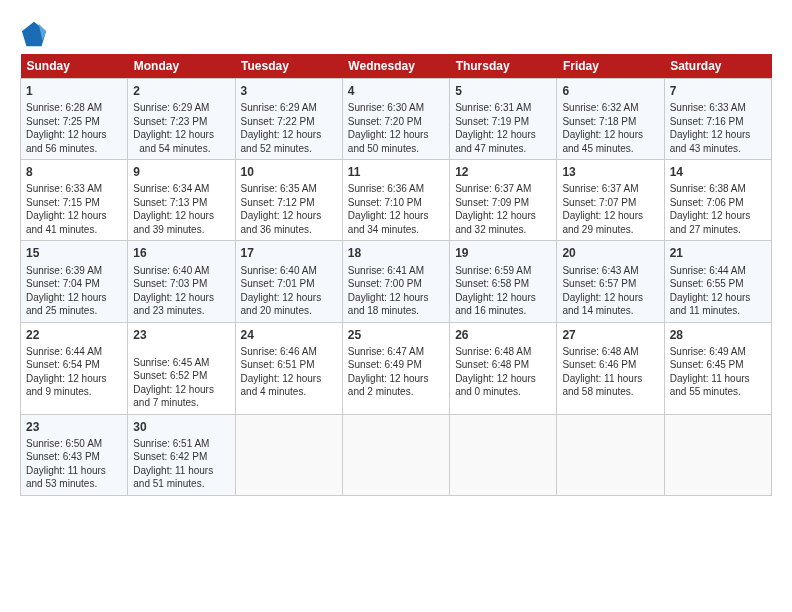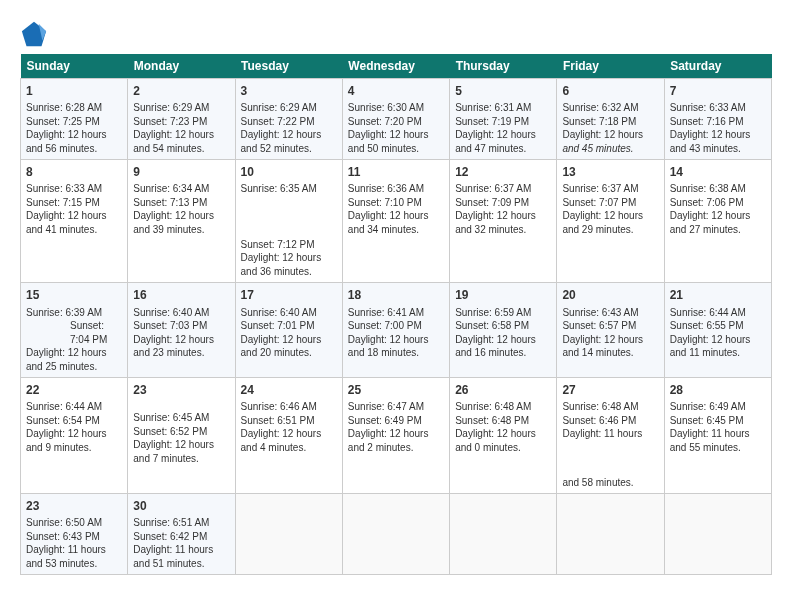--- a/index.html
+++ b/index.html
@@ -43,21 +43,21 @@
       font-size: 14px;
       color: #555;
       margin-top: 2px;
     }
     table {
       width: 100%;
       border-collapse: collapse;
       font-size: 10px;
     }
     thead th {
-      background-color: #0f766e;
+      background-color: #b91c1c;
       color: #fff;
       padding: 5px 6px;
       text-align: left;
       font-size: 12px;
       font-weight: bold;
     }
     tbody td {
       border: 1px solid #ccc;
       vertical-align: top;
       padding: 4px 5px;
@@ -125,21 +125,21 @@
             <span style="display: block;">Sunrise: 6:28 AM</span>
             <span style="display: block;">Sunset: 7:25 PM</span>
             <span style="display: block;">Daylight: 12 hours</span>
             <span style="display: block;">and 56 minutes.</span>
           </td>
           <td>
             <span class="day-num">2</span>
             <span style="display: block;">Sunrise: 6:29 AM</span>
             <span style="display: block;">Sunset: 7:23 PM</span>
             <span style="display: block;">Daylight: 12 hours</span>
-            <span style="display: block;">and 54 minutes.</span>
+            <span style="display: block; margin-left: 6px;">and 54 minutes.</span>
           </td>
           <td>
             <span class="day-num">3</span>
             <span style="display: block;">Sunrise: 6:29 AM</span>
             <span style="display: block;">Sunset: 7:22 PM</span>
             <span style="display: block;">Daylight: 12 hours</span>
             <span style="display: block;">and 52 minutes.</span>
           </td>
           <td>
             <span class="day-num">4</span>
@@ -153,21 +153,21 @@
             <span style="display: block;">Sunrise: 6:31 AM</span>
             <span style="display: block;">Sunset: 7:19 PM</span>
             <span style="display: block;">Daylight: 12 hours</span>
             <span style="display: block;">and 47 minutes.</span>
           </td>
           <td>
             <span class="day-num">6</span>
             <span style="display: block;">Sunrise: 6:32 AM</span>
             <span style="display: block;">Sunset: 7:18 PM</span>
             <span style="display: block;">Daylight: 12 hours</span>
-            <span style="display: block; font-style: italic;">and 45 minutes.</span>
+            <span style="display: block;">and 45 minutes.</span>
           </td>
           <td>
             <span class="day-num">7</span>
             <span style="display: block;">Sunrise: 6:33 AM</span>
             <span style="display: block;">Sunset: 7:16 PM</span>
             <span style="display: block;">Daylight: 12 hours</span>
             <span style="display: block;">and 43 minutes.</span>
           </td>
         </tr>
         <tr>
@@ -181,21 +181,21 @@
           <td>
             <span class="day-num">9</span>
             <span style="display: block;">Sunrise: 6:34 AM</span>
             <span style="display: block;">Sunset: 7:13 PM</span>
             <span style="display: block;">Daylight: 12 hours</span>
             <span style="display: block;">and 39 minutes.</span>
           </td>
           <td>
             <span class="day-num">10</span>
             <span style="display: block;">Sunrise: 6:35 AM</span>
-            <span style="display: block; margin-top: 42px;">Sunset: 7:12 PM</span>
+            <span style="display: block;">Sunset: 7:12 PM</span>
             <span style="display: block;">Daylight: 12 hours</span>
             <span style="display: block;">and 36 minutes.</span>
           </td>
           <td>
             <span class="day-num">11</span>
             <span style="display: block;">Sunrise: 6:36 AM</span>
             <span style="display: block;">Sunset: 7:10 PM</span>
             <span style="display: block;">Daylight: 12 hours</span>
             <span style="display: block;">and 34 minutes.</span>
           </td>
@@ -218,21 +218,21 @@
             <span style="display: block;">Sunrise: 6:38 AM</span>
             <span style="display: block;">Sunset: 7:06 PM</span>
             <span style="display: block;">Daylight: 12 hours</span>
             <span style="display: block;">and 27 minutes.</span>
           </td>
         </tr>
         <tr>
           <td>
             <span class="day-num">15</span>
             <span style="display: block;">Sunrise: 6:39 AM</span>
-            <span style="display: block; margin-left: 44px;">Sunset: 7:04 PM</span>
+            <span style="display: block;">Sunset: 7:04 PM</span>
             <span style="display: block;">Daylight: 12 hours</span>
             <span style="display: block;">and 25 minutes.</span>
           </td>
           <td>
             <span class="day-num">16</span>
             <span style="display: block;">Sunrise: 6:40 AM</span>
             <span style="display: block;">Sunset: 7:03 PM</span>
             <span style="display: block;">Daylight: 12 hours</span>
             <span style="display: block;">and 23 minutes.</span>
           </td>
@@ -306,21 +306,21 @@
             <span style="display: block;">Sunrise: 6:48 AM</span>
             <span style="display: block;">Sunset: 6:48 PM</span>
             <span style="display: block;">Daylight: 12 hours</span>
             <span style="display: block;">and 0 minutes.</span>
           </td>
           <td>
             <span class="day-num">27</span>
             <span style="display: block;">Sunrise: 6:48 AM</span>
             <span style="display: block;">Sunset: 6:46 PM</span>
             <span style="display: block;">Daylight: 11 hours</span>
-            <span style="display: block; margin-top: 35px;">and 58 minutes.</span>
+            <span style="display: block;">and 58 minutes.</span>
           </td>
           <td>
             <span class="day-num">28</span>
             <span style="display: block;">Sunrise: 6:49 AM</span>
             <span style="display: block;">Sunset: 6:45 PM</span>
             <span style="display: block;">Daylight: 11 hours</span>
             <span style="display: block;">and 55 minutes.</span>
           </td>
         </tr>
         <tr class="last-row">

